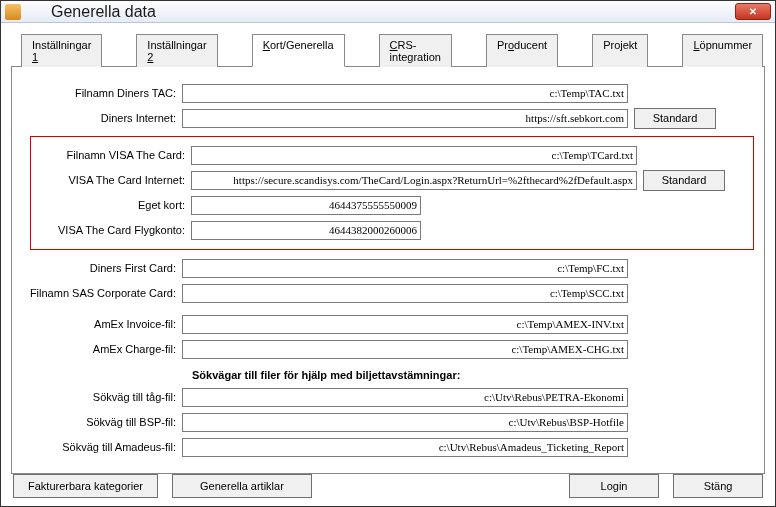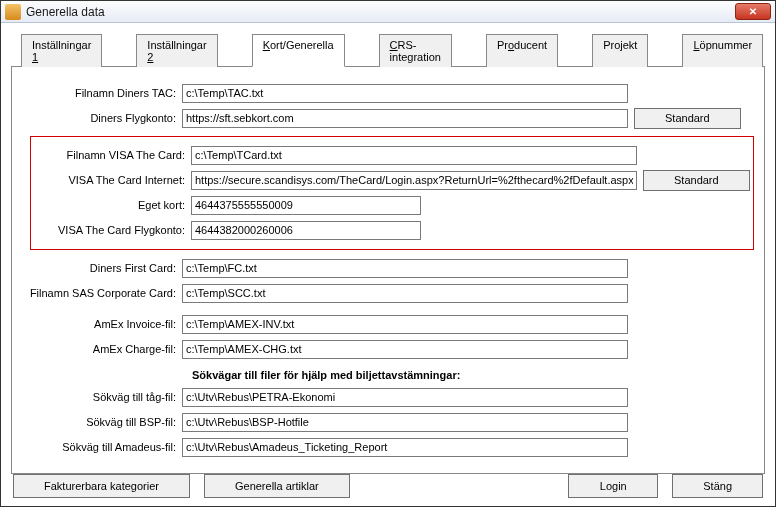--- a/index.html
+++ b/index.html
@@ -1,33 +1,33 @@
 <!DOCTYPE html>
 <html><head>
 <meta charset="utf-8">
 <style>
 * { box-sizing: border-box; margin: 0; padding: 0; }
 body { font-family: Tahoma, Arial, sans-serif; font-size: 11px; background: #fff; }
 .window { width: 776px; height: 507px; border: 1px solid #333; background: #fff; display: flex; flex-direction: column; }
 .titlebar { height: 22px; background: linear-gradient(#fdfdfe,#e6ebf5); display: flex; align-items: center; padding: 0 4px; border-bottom: 1px solid #b8c4d8; }
 .titlebar .icon { width: 16px; height: 16px; margin-right: 5px; background: linear-gradient(#f5c267,#d68a1c); border-radius: 2px; }
-.titlebar .title { flex: 1; font-size: 12px; color: #1a1a1a; }
+.titlebar .title { flex: 1; font-size: 16px; color: #1a1a1a; margin-left: 25px; }
 .close-btn { width: 36px; height: 17px; background: linear-gradient(#e67a6a,#c83420); border: 1px solid #8a2615; border-radius: 3px; display: flex; align-items: center; justify-content: center; color: #fff; font-weight: bold; font-size: 10px; cursor: pointer; }
 .body { flex: 1; padding: 10px 10px 8px 10px; display: flex; flex-direction: column; }
 .tabs { display: flex; margin-left: 10px; position: relative; z-index: 2; gap: 32px; }
 .tab { padding: 4px 10px 4px 10px; border: 1px solid #888; border-bottom: none; background: #f0f0f0; margin-right: 2px; font-size: 11px; cursor: pointer; position: relative; top: 1px; }
 .tab .ul { text-decoration: underline; }
 .tab.active { background: #fff; border-bottom: 1px solid #fff; top: 1px; }
 .tabpanel { flex: 1; border: 1px solid #888; background: #fff; padding: 14px 10px 10px 10px; position: relative; }
 .row { display: flex; align-items: center; height: 24px; margin-bottom: 1px; }
 .label { width: 160px; text-align: right; padding-right: 6px; font-size: 11px; }
-.input { border: 1px solid #7a7a7a; height: 19px; padding: 1px 3px; font-size: 11px; font-family: Liberation Sans, sans-serif; background: #fff; }
+.input { border: 1px solid #7a7a7a; height: 19px; padding: 1px 3px; font-size: 11px; font-family: Liberation Serif, serif; background: #fff; text-align: right; }
 .input.long { width: 446px; }
 .input.med { width: 230px; }
-.btn { height: 21px; padding: 0 30px; font-size: 11px; font-family: inherit; background: #f0f0f0; border: 1px solid #707070; cursor: pointer; min-width: 82px; }
+.btn { height: 21px; padding: 0 14px; font-size: 11px; font-family: inherit; background: #f0f0f0; border: 1px solid #707070; cursor: pointer; min-width: 82px; }
 .btn-standard { margin-left: 6px; }
 .redbox { border: 1px solid #d40000; padding: 6px 0 6px 0; margin: 6px 0 6px 8px; }
 .section-heading { font-weight: bold; margin: 8px 0 4px 170px; font-size: 11px; }
 .bottom-bar { display: flex; padding: 0 2px; margin-top: 0; gap: 14px; }
 .bottom-bar .spacer { flex: 1; }
 .bottom-bar .btn { min-width: 140px; height: 24px; }
 .bottom-bar .btn.small { min-width: 90px; }
 </style>
 </head>
 <body>
@@ -52,21 +52,21 @@
       <div class="tab"><span class="ul">L</span><span>öpnummer</span></div>
     </div>
 
     <div class="tabpanel">
 
       <div class="row">
         <div class="label">Filnamn Diners TAC:</div>
         <input class="input long" value="c:\Temp\TAC.txt" style="">
       </div>
       <div class="row">
-        <div class="label">Diners Flygkonto:</div>
+        <div class="label">Diners Internet:</div>
         <input class="input long" value="https://sft.sebkort.com" style="">
         <button class="btn btn-standard">Standard</button>
       </div>
 
       <div class="redbox">
         <div class="row">
           <div class="label">Filnamn VISA The Card:</div>
           <input class="input long" value="c:\Temp\TCard.txt" style="">
         </div>
         <div class="row">

